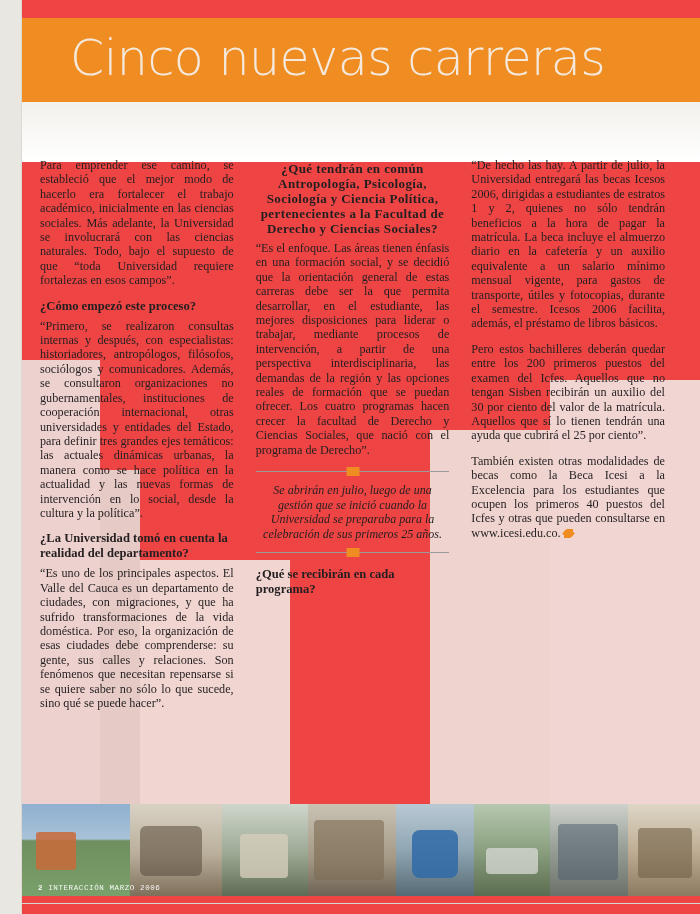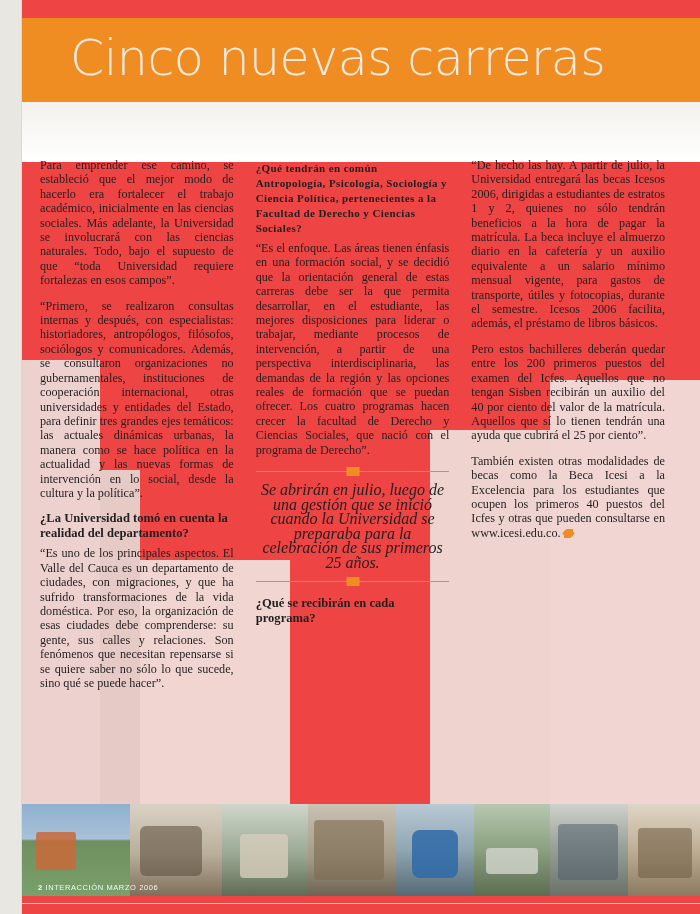--- a/index.html
+++ b/index.html
@@ -85,22 +85,23 @@
   }
   h2.sub {
     font-size: 12.6px;
     line-height: 15px;
     font-weight: bold;
     color: #231f20;
     margin-bottom: 5px;
     margin-top: 3px;
   }
   h2.sub.serifbig {
-    font-size: 11px;
+    font-size: 13px;
     letter-spacing: .4px;
+    text-align: center;
   }
 
   
   .pullquote-wrap {
     margin: 14px 0 14px 0;
     text-align: center;
   }
   .rule {
     position: relative;
     height: 1px;
@@ -111,21 +112,21 @@
   .rule:before {
     content: "";
     position: absolute;
     left: 50%; top: -4px;
     transform: translateX(-50%);
     width: 13px; height: 9px;
     background: #ef8d22;
   }
   .pullquote {
     font-style: italic;
-    font-size: 16px;
+    font-size: 12px;
     line-height: 14.5px;
     color: #231f20;
     text-align: center;
     padding: 11px 4px 11px 4px;
   }
 
   
   .endmark {
     display: inline-block;
     width: 9px; height: 9px;
@@ -185,21 +186,21 @@
   .p7:after { content:""; position:absolute; left:8px; top:20px; width:60px; height:56px;
       background:#4a5a6a; border-radius:4px; opacity:.5; }
   .p8 { background: linear-gradient(to bottom, #ded6c6 0%, #bfae94 50%, #8b7a5f 100%); }
   .p8:after { content:""; position:absolute; left:10px; top:24px; width:54px; height:50px;
       background:#6b5a42; border-radius:4px; opacity:.55; }
 
   
   .folio {
     position: absolute;
     left: 38px; bottom: 22px;
-    font-family: Liberation Sans, sans-serif;
+    font-family: Liberation Mono, monospace;
     font-size: 7.5px;
     letter-spacing: .6px;
     color: #ffffff;
     opacity: .92;
     white-space: nowrap;
     z-index: 5;
   }
   .folio .num { font-weight: bold; }
   .bottomline {
     position: absolute;
@@ -223,41 +224,42 @@
   <div class="ghost g1"></div>
   <div class="ghost g2"></div>
   <div class="ghost g3"></div>
   <div class="ghost g4"></div>
   <div class="ghost g5"></div>
 
   <div class="columns">
 
     <div class="col">
       <p class="body">Para emprender ese camino, se estableció que el mejor modo de hacerlo era fortalecer el trabajo académico, inicialmente en las ciencias sociales. Más adelante, la Universidad se involucrará con las ciencias naturales. Todo, bajo el supuesto de que “toda Universidad requiere fortalezas en esos campos”.</p>
+      <h2 class="sub">¿Cómo empezó este proceso?</h2>
       <p class="body">“Primero, se realizaron consultas internas y después, con especialistas: historiadores, antropólogos, filósofos, sociólogos y comunicadores. Además, se consultaron organizaciones no gubernamentales, instituciones de cooperación internacional, otras universidades y entidades del Estado, para definir tres grandes ejes temáticos: las actuales dinámicas urbanas, la manera como se hace política en la actualidad y las nuevas formas de intervención en lo social, desde la cultura y la política”.</p>
       <h2 class="sub">¿La Universidad tomó en cuenta la realidad del departamento?</h2>
       <p class="body">“Es uno de los principales aspectos. El Valle del Cauca es un departamento de ciudades, con migraciones, y que ha sufrido transformaciones de la vida doméstica. Por eso, la organización de esas ciudades debe comprenderse: su gente, sus calles y relaciones. Son fenómenos que necesitan repensarse si se quiere saber no sólo lo que sucede, sino qué se puede hacer”.</p>
     </div>
 
     <div class="col">
       <h2 class="sub serifbig">¿Qué tendrán en común Antropología, Psicología, Sociología y Ciencia Política, pertenecientes a la Facultad de Derecho y Ciencias Sociales?</h2>
       <p class="body">“Es el enfoque. Las áreas tienen énfasis en una formación social, y se decidió que la orientación general de estas carreras debe ser la que permita desarrollar, en el estudiante, las mejores disposiciones para liderar o trabajar, mediante procesos de intervención, a partir de una perspectiva interdisciplinaria, las demandas de la región y las opciones reales de formación que se puedan ofrecer. Los cuatro programas hacen crecer la facultad de Derecho y Ciencias Sociales, que nació con el programa de Derecho”.</p>
 
       <div class="pullquote-wrap">
         <div class="rule"></div>
         <div class="pullquote">Se abrirán en julio, luego de una gestión que se inició cuando la Universidad se preparaba para la celebración de sus primeros 25 años.</div>
         <div class="rule"></div>
       </div>
 
       <h2 class="sub">¿Qué se recibirán en cada programa?</h2>
     </div>
 
     <div class="col">
       <p class="body">“De hecho las hay. A partir de julio, la Universidad entregará las becas Icesos 2006, dirigidas a estudiantes de estratos 1 y 2, quienes no sólo tendrán beneficios a la hora de pagar la matrícula. La beca incluye el almuerzo diario en la cafetería y un auxilio equivalente a un salario mínimo mensual vigente, para gastos de transporte, útiles y fotocopias, durante el semestre. Icesos 2006 facilita, además, el préstamo de libros básicos.</p>
-      <p class="body">Pero estos bachilleres deberán quedar entre los 200 primeros puestos del examen del Icfes. Aquellos que no tengan Sisben recibirán un auxilio del 40 por ciento del valor de la matrícula. Aquellos que sí lo tienen tendrán una ayuda que cubrirá el 25 por ciento”.</p>
+      <p class="body">Pero estos bachilleres deberán quedar entre los 200 primeros puestos del examen del Icfes. Aquellos que no tengan Sisben recibirán un auxilio del 30 por ciento del valor de la matrícula. Aquellos que sí lo tienen tendrán una ayuda que cubrirá el 25 por ciento”.</p>
       <p class="body"><span>También existen otras modalidades de becas como la Beca Icesi a la Excelencia para los estudiantes que ocupen los primeros 40 puestos del Icfes y otras que pueden consultarse en www.icesi.edu.co.</span><span class="endmark"></span></p>
     </div>
 
   </div>
 
   <div class="photostrip">
     <div class="photo p1"></div>
     <div class="photo p2"></div>
     <div class="photo p3"></div>
     <div class="photo p4"></div>

